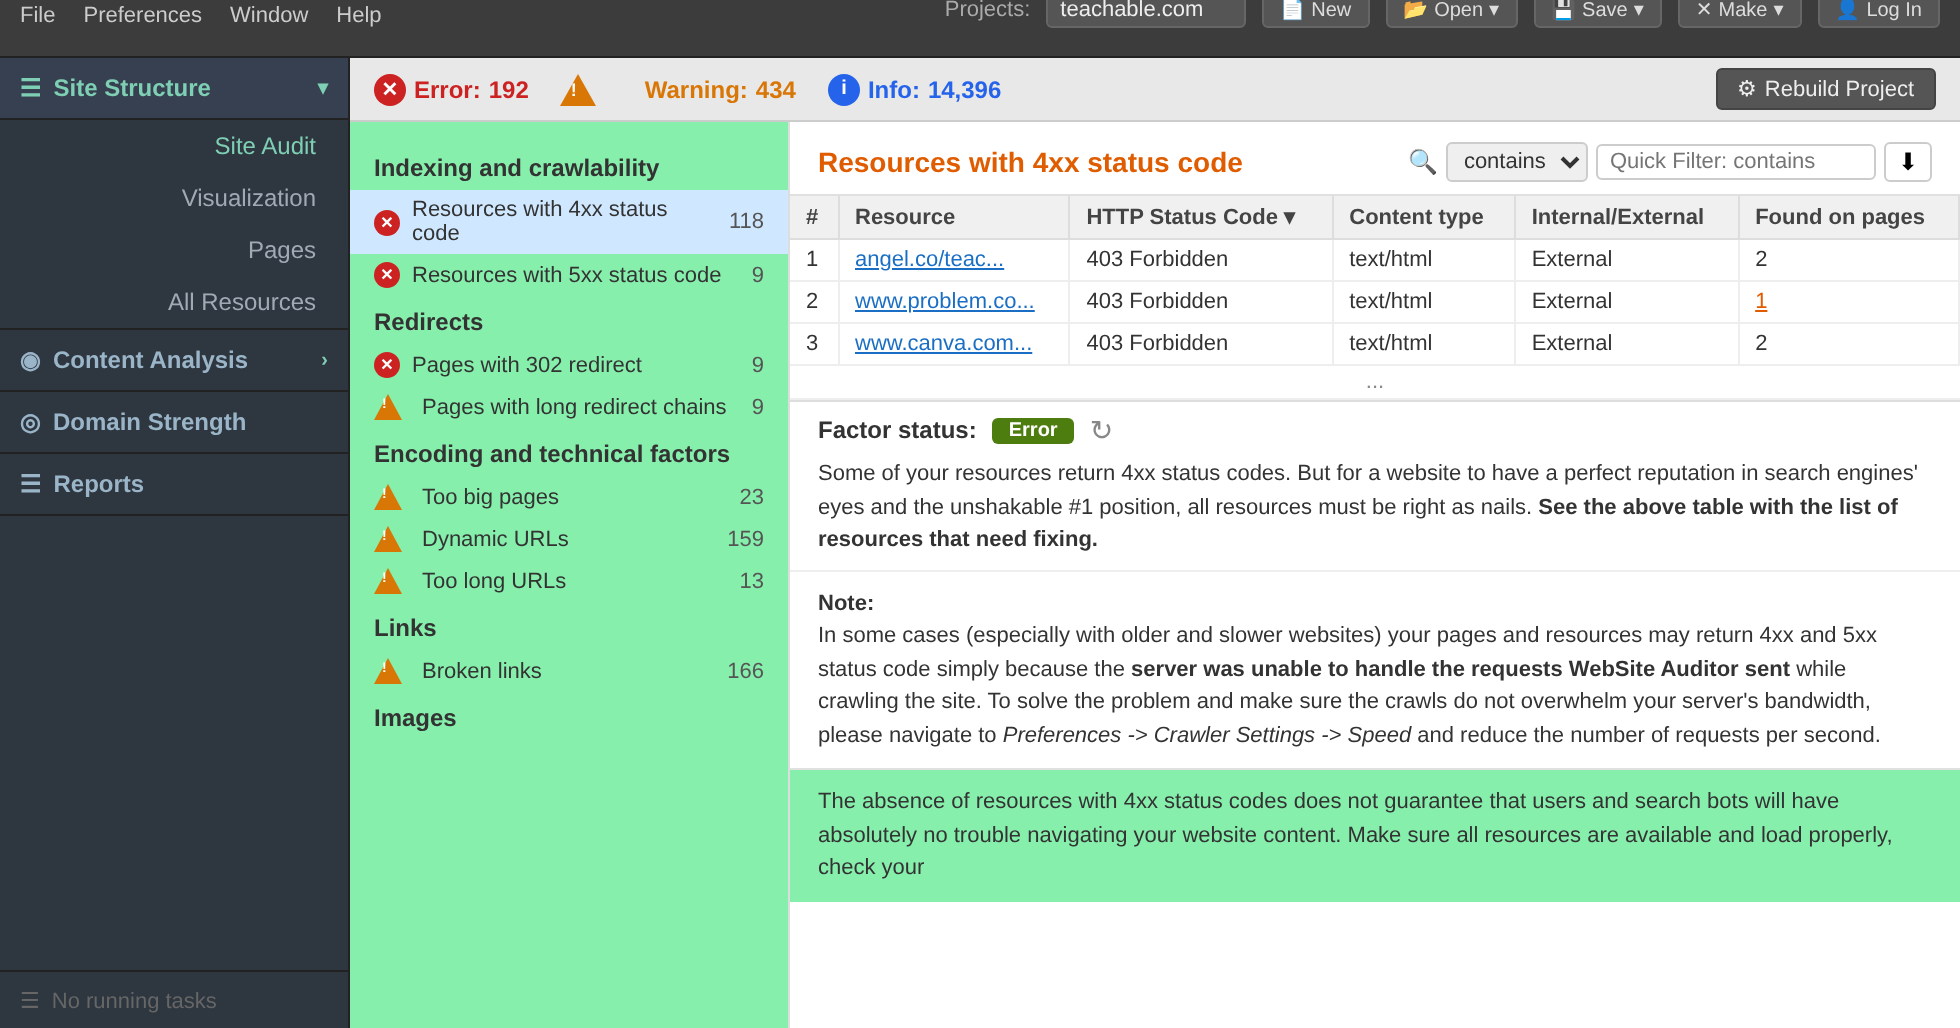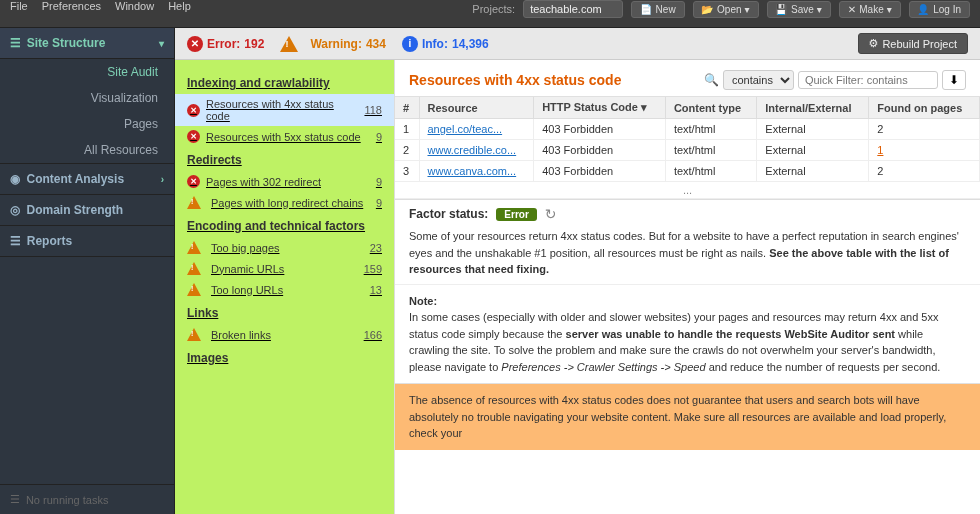--- a/index.html
+++ b/index.html
@@ -10,22 +10,22 @@
       width: 980px;
       height: 514px;
       overflow: hidden;
     }
 
     
     .title-bar {
       background: #3c3c3c;
       height: 28px;
       display: flex;
-      align-items: flex-start;
-      padding: 0 10px;
+      align-items: flex-end;
+      padding: 14px 10px;
       gap: 18px;
       border-bottom: 1px solid #222;
     }
     .title-bar-menu {
       display: flex;
       gap: 14px;
     }
     .title-bar-menu span {
       color: #ccc;
       font-size: 11px;
@@ -222,26 +222,25 @@
     
     .main-split {
       display: flex;
       flex: 1;
       overflow: hidden;
     }
 
     
     .left-panel {
       width: 220px;
-      background: #bef264;
+      background: #86efac;
       border-right: 1px solid #ddd;
       overflow-y: auto;
       padding: 10px 0;
       flex-shrink: 0;
-      text-decoration: underline;
     }
     .audit-section-title {
       font-size: 12px;
       font-weight: bold;
       color: #333;
       padding: 6px 12px 4px;
     }
     .audit-item {
       display: flex;
       align-items: center;
@@ -409,21 +408,21 @@
 
     .note-section {
       padding: 8px 14px;
       font-size: 11px;
       color: #333;
       line-height: 1.5;
     }
     .note-label { font-weight: bold; }
 
     .highlight-yellow {
-      background: #fdba74;
+      background: #86efac;
       padding: 8px 14px;
       font-size: 11px;
       color: #333;
       line-height: 1.5;
       border-top: 1px solid #e0e0e0;
     }
 
     .scroll-area {
       overflow-y: auto;
       flex: 1;
@@ -534,21 +533,21 @@
   <div class="content-area">
 
     <div class="status-bar">
       <div class="status-badge badge-error">
         <span class="status-icon-error">✕</span>
         <span>Error:</span>
         <span>192</span>
       </div>
       <div class="status-badge badge-warning">
         <span class="status-icon-warning"></span>
-        <span style="margin-left:8px;">Warning:</span>
+        <span style="margin-left:20px;">Warning:</span>
         <span>434</span>
       </div>
       <div class="status-badge badge-info">
         <span class="status-icon-info">i</span>
         <span>Info:</span>
         <span>14,396</span>
       </div>
       <button class="rebuild-btn">
         <span>⚙</span>
         <span>Rebuild Project</span>
@@ -646,21 +645,21 @@
               <tr class="table-row">
                 <td class="col-num">1</td>
                 <td><span class="link-blue">angel.co/teac...</span></td>
                 <td>403 Forbidden</td>
                 <td>text/html</td>
                 <td>External</td>
                 <td>2</td>
               </tr>
               <tr class="table-row">
                 <td class="col-num">2</td>
-                <td><span class="link-blue">www.credible.co...</span></td>
+                <td><span class="link-blue">www.problem.co...</span></td>
                 <td>403 Forbidden</td>
                 <td>text/html</td>
                 <td>External</td>
                 <td><span class="link-orange">1</span></td>
               </tr>
               <tr class="table-row">
                 <td class="col-num">3</td>
                 <td><span class="link-blue">www.canva.com...</span></td>
                 <td>403 Forbidden</td>
                 <td>text/html</td>

